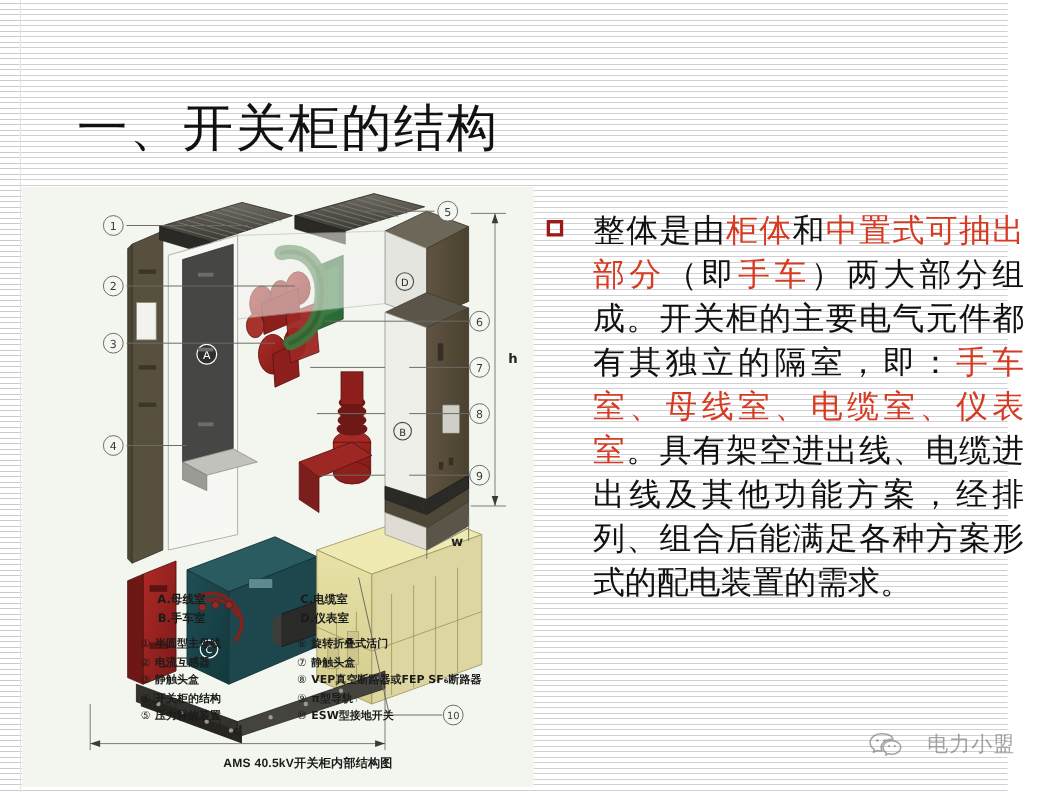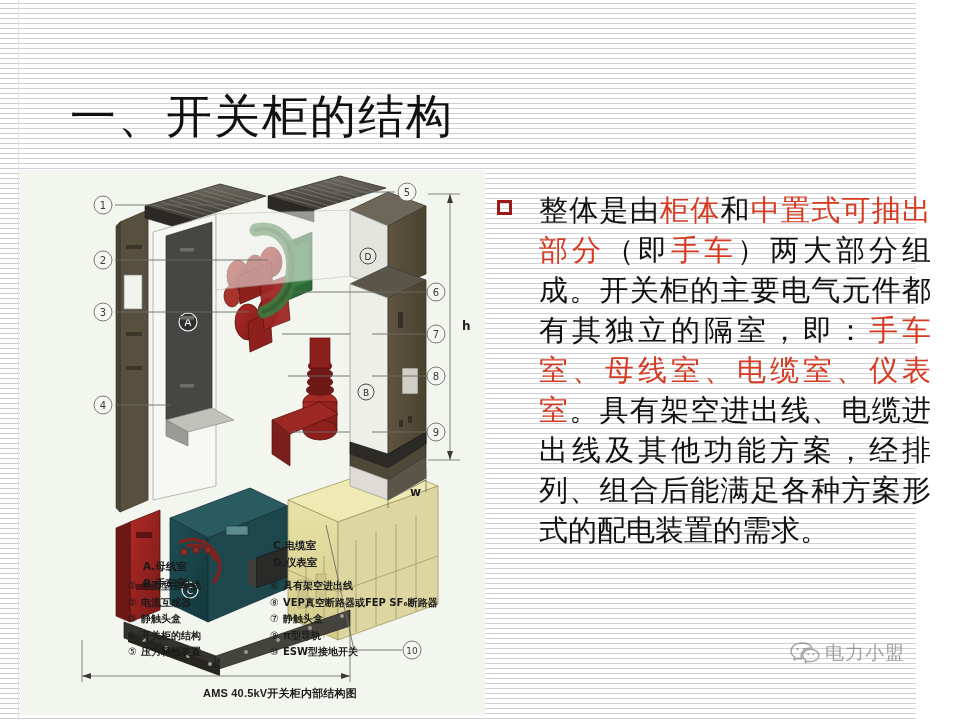--- a/index.html
+++ b/index.html
@@ -143,26 +143,26 @@
     color: #111111;
     text-align: justify;
     text-justify: inter-character;
   }
   #body-text .hl { color: #d63a21; }
 
   
   #watermark {
     position: absolute;
     left: 790px;
-    top: 636px;
+    top: 660px;
     width: 150px;
     height: 34px;
     display: flex;
     align-items: center;
-    gap: 5px;
+    gap: 23px;
     opacity: 0.62;
   }
   #watermark .wm-label {
     font-family: "DejaVu Sans", "Liberation Sans", sans-serif;
     font-size: 19px;
     color: #6e6e72;
     letter-spacing: 1px;
     white-space: nowrap;
   }
 </style>
@@ -451,21 +451,21 @@
         <polygon points="430,24 427,33 433,33"></polygon>
           <polygon points="430,290 427,281 433,281"></polygon>
         <polygon points="62,506 71,503 71,509"></polygon>
           <polygon points="330,506 321,503 321,509"></polygon>
       </g>
       <text x="442" y="160" font-size="12" font-weight="bold" fill="#222" font-family="DejaVu Sans, sans-serif">h</text>
       <text x="390" y="326" font-size="12" font-weight="bold" fill="#222" font-family="DejaVu Sans, sans-serif">w</text>
       <text x="192" y="498" font-size="12" font-weight="bold" fill="#222" font-family="DejaVu Sans, sans-serif">d</text>
     </svg>
 
-    <div class="fig-text legend-ab" style="left:123px; top:388px;text-align:right;">
+    <div class="fig-text legend-ab" style="left:123px; top:367px;text-align:right;">
       <div>A.母线室</div>
       <div>B.手车室</div>
     </div>
     <div class="fig-text legend-ab" style="left:253px; top:367px;">
       <div>C.电缆室</div>
       <div>D.仪表室</div>
     </div>
 
     <div class="fig-text legend-num" style="left:108px; top:408px;">
       <div>
@@ -480,27 +480,27 @@
       <div>
         <span class="cnum">④</span><span>开关柜的结构</span>
       </div>
       <div>
         <span class="cnum">⑤</span><span>压力释放装置</span>
       </div>
     </div>
 
     <div class="fig-text legend-num" style="left:250px; top:408px;">
       <div>
-        <span class="cnum">⑥</span><span>具有架空进出线</span>
+        <span class="cnum">⑥</span><span>旋转折叠式活门</span>
+      </div>
+      <div>
+        <span class="cnum">⑦</span><span>静触头盒</span>
       </div>
       <div>
         <span class="cnum">⑧</span><span>VEP真空断路器或FEP SF₆断路器</span>
-      </div>
-      <div>
-        <span class="cnum">⑦</span><span>静触头盒</span>
       </div>
       <div>
         <span class="cnum">⑨</span><span>π型导轨</span>
       </div>
       <div>
         <span class="cnum">⑩</span><span>ESW型接地开关</span>
       </div>
     </div>
   </div>
 

